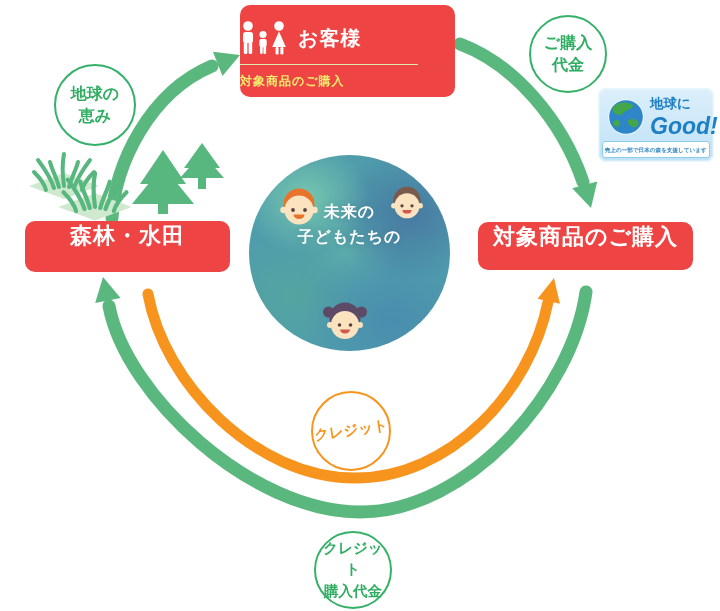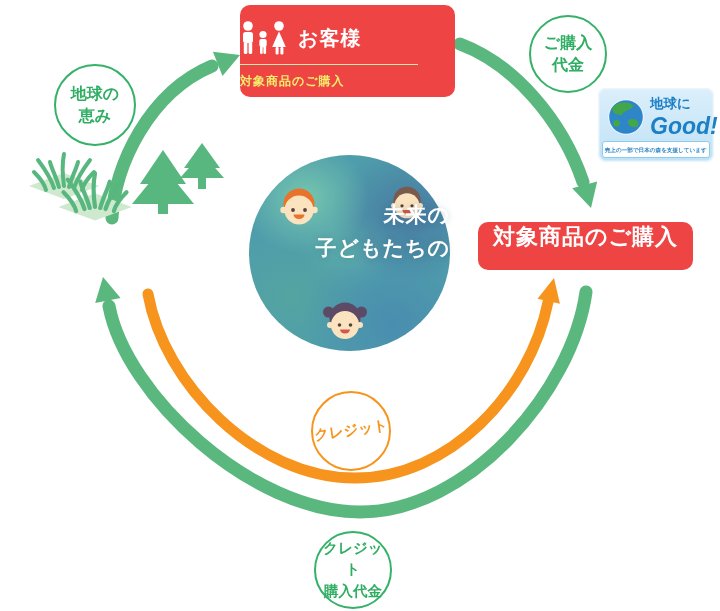--- a/index.html
+++ b/index.html
@@ -25,22 +25,22 @@
   #credit-circle .rot{transform:rotate(-8deg);display:block;}
   #credit-pay-circle{left:314px;top:531px;width:78px;height:78px;font-size:14.5px;line-height:1.45;}
   #center-circle{position:absolute;left:249px;top:155px;width:201px;height:196px;border-radius:50%;
      background:
        radial-gradient(90px 80px at 28% 22%, rgba(120,200,175,.95), rgba(120,200,175,0) 70%),
        radial-gradient(110px 95px at 80% 30%, rgba(70,115,160,.85), rgba(70,115,160,0) 72%),
        radial-gradient(120px 110px at 72% 85%, rgba(73,140,175,.9), rgba(73,140,175,0) 75%),
        radial-gradient(100px 90px at 20% 72%, rgba(85,165,160,.9), rgba(85,165,160,0) 72%),
        radial-gradient(70px 60px at 50% 50%, rgba(98,180,170,.65), rgba(98,180,170,0) 70%),
        #4f9dab;}
-  #center-text{position:absolute;left:0;right:0;top:44px;text-align:right;color:#fff;
-     font-size:21px;font-weight:bold;line-height:1.57;letter-spacing:1px;
+  #center-text{position:absolute;left:0;right:0;top:44px;text-align:center;color:#fff;
+     font-size:16px;font-weight:bold;line-height:1.57;letter-spacing:1px;
      text-shadow:0 0 6px rgba(35,85,105,.25);}
   .face{position:absolute;}
   #badge{position:absolute;left:598px;top:88px;width:116px;height:74px;border-radius:8px;
      background:linear-gradient(180deg,#dceffb,#bfe2f6);
      box-shadow:0 0 0 1.5px #eaf5fc inset;}
   .badge-text{position:absolute;left:52px;top:9px;color:#1d7fc4;line-height:1.1;}
   .badge-t1{font-size:13.5px;font-weight:bold;display:block;}
   .badge-t2{font-size:23px;font-weight:bold;font-style:italic;display:block;margin-top:2px;}
   .badge-strip{position:absolute;left:4px;right:4px;bottom:4px;height:15px;background:#fff;
      border:1px solid #8ecbea;border-radius:3px;display:flex;align-items:center;justify-content:center;
@@ -164,20 +164,23 @@
         <polygon points="39,10.5 32.2,26 45.8,26"></polygon>
         <rect x="35.6" y="26" width="3" height="7.5" rx="1.3"></rect>
         <rect x="40.4" y="26" width="3" height="7.5" rx="1.3"></rect>
       </svg>
       <span class="customer-title">お客様</span>
     </div>
     <div class="customer-divider"></div>
     <div class="customer-sub">対象商品のご購入</div>
   </div>
 
+  <div class="gbox" id="forest-box">
+    <span class="bl">森林・水田</span>
+  </div>
 
   <div class="gbox" id="company-box">
     <span class="bl">対象商品のご購入</span>
   </div>
 
   <div class="label-circle" id="blessing-circle">
     <span>地球の</span>
     <span>恵み</span>
   </div>
 

